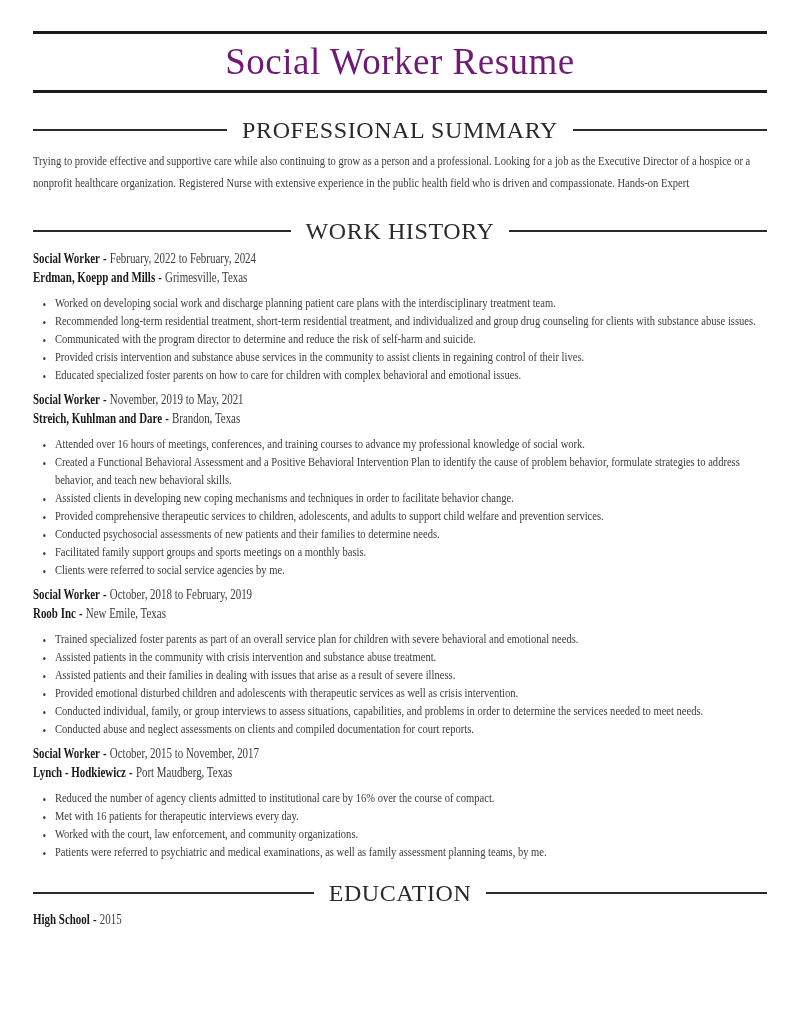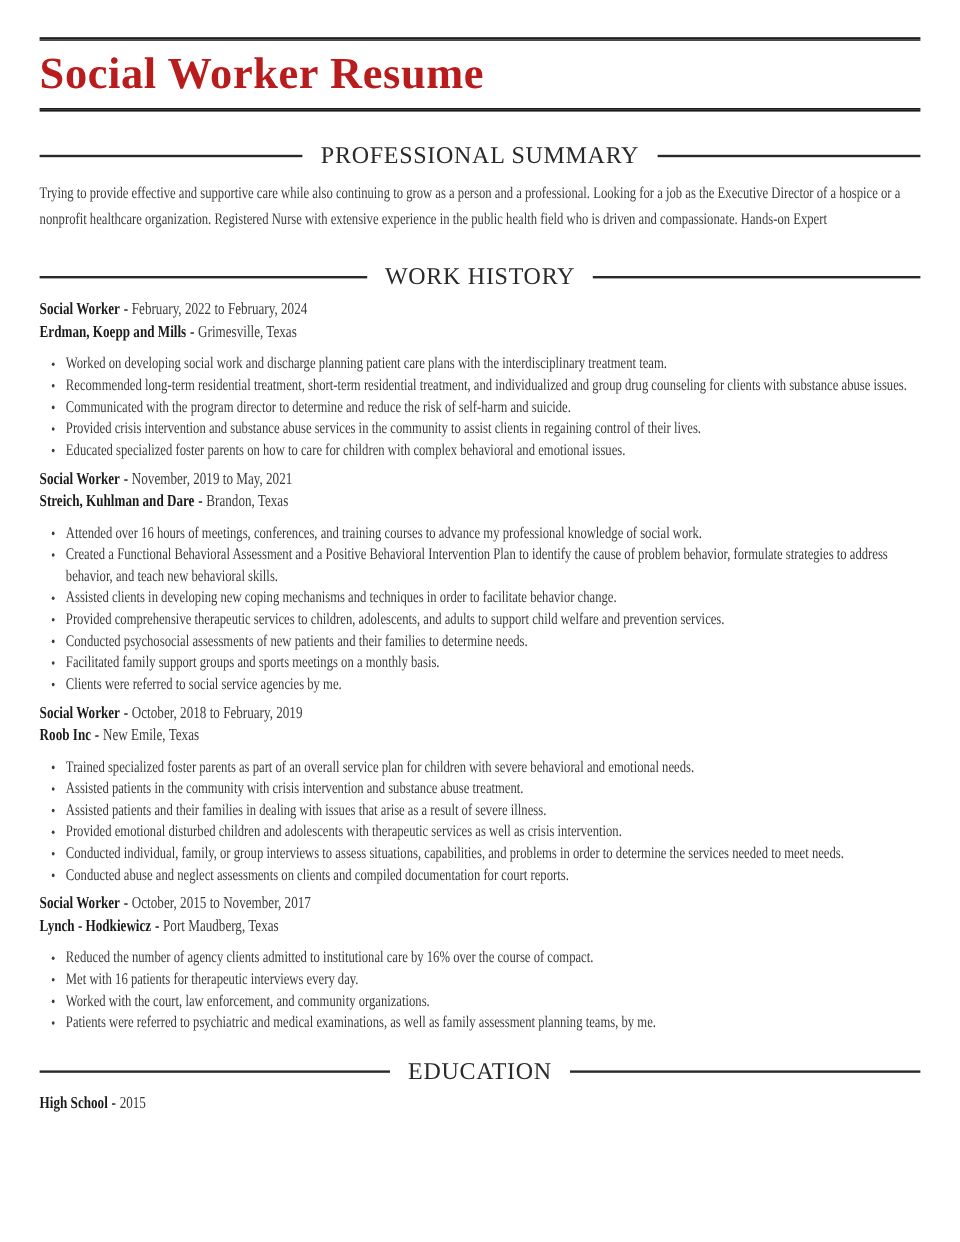--- a/index.html
+++ b/index.html
@@ -11,31 +11,31 @@
     color: #3b3b3b;
   }
   .page { padding: 31px 33px 0 33px; }
 
   
   .rule-thick-thin { height: 1.5px; border-top: 2.5px solid #1c1c1c; border-bottom: 1px solid #1c1c1c; }
   .rule-thin-thick { height: 1.5px; border-top: 1px solid #1c1c1c; border-bottom: 2.5px solid #1c1c1c; }
 
   h1.doc-title {
     margin: 0; padding: 4px 0;
-    font-size: 37px; font-weight: 700; line-height: 48px;
-    letter-spacing: 0.5px; color: #b91c1c;
+    font-size: 37px; font-weight: 400; line-height: 48px;
+    letter-spacing: 0.5px; text-align: center; color: #701a75;
   }
 
   .contact { margin-top: 20px; text-align: center; font-size: 14px; line-height: 19px; color: #3b3b3b; }
   .contact .dot { margin: 0 9px; font-size: 11px; vertical-align: 1px; }
 
   .sec-header { display: flex; align-items: center; gap: 15px; }
   .sec-header .hline { flex: 1 1 0; height: 1.5px; background: #2a2a2a; }
   .sec-title {
-    margin: 0; font-size: 20px; font-weight: 400; line-height: 24px;
+    margin: 0; font-size: 24px; font-weight: 400; line-height: 24px;
     letter-spacing: 0.6px; white-space: nowrap; color: #2a2a2a;
   }
   .sech-summary { margin-top: 25px; }
   .sech-work    { margin-top: 25px; }
   .sech-edu     { margin-top: 20px; }
 
   
   .condense { width: 128%; transform: scaleX(0.78125); transform-origin: left top; }
 
   p.summary { margin: 8px 0 0 0; font-size: 13.5px; line-height: 22px; color: #3b3b3b; }

